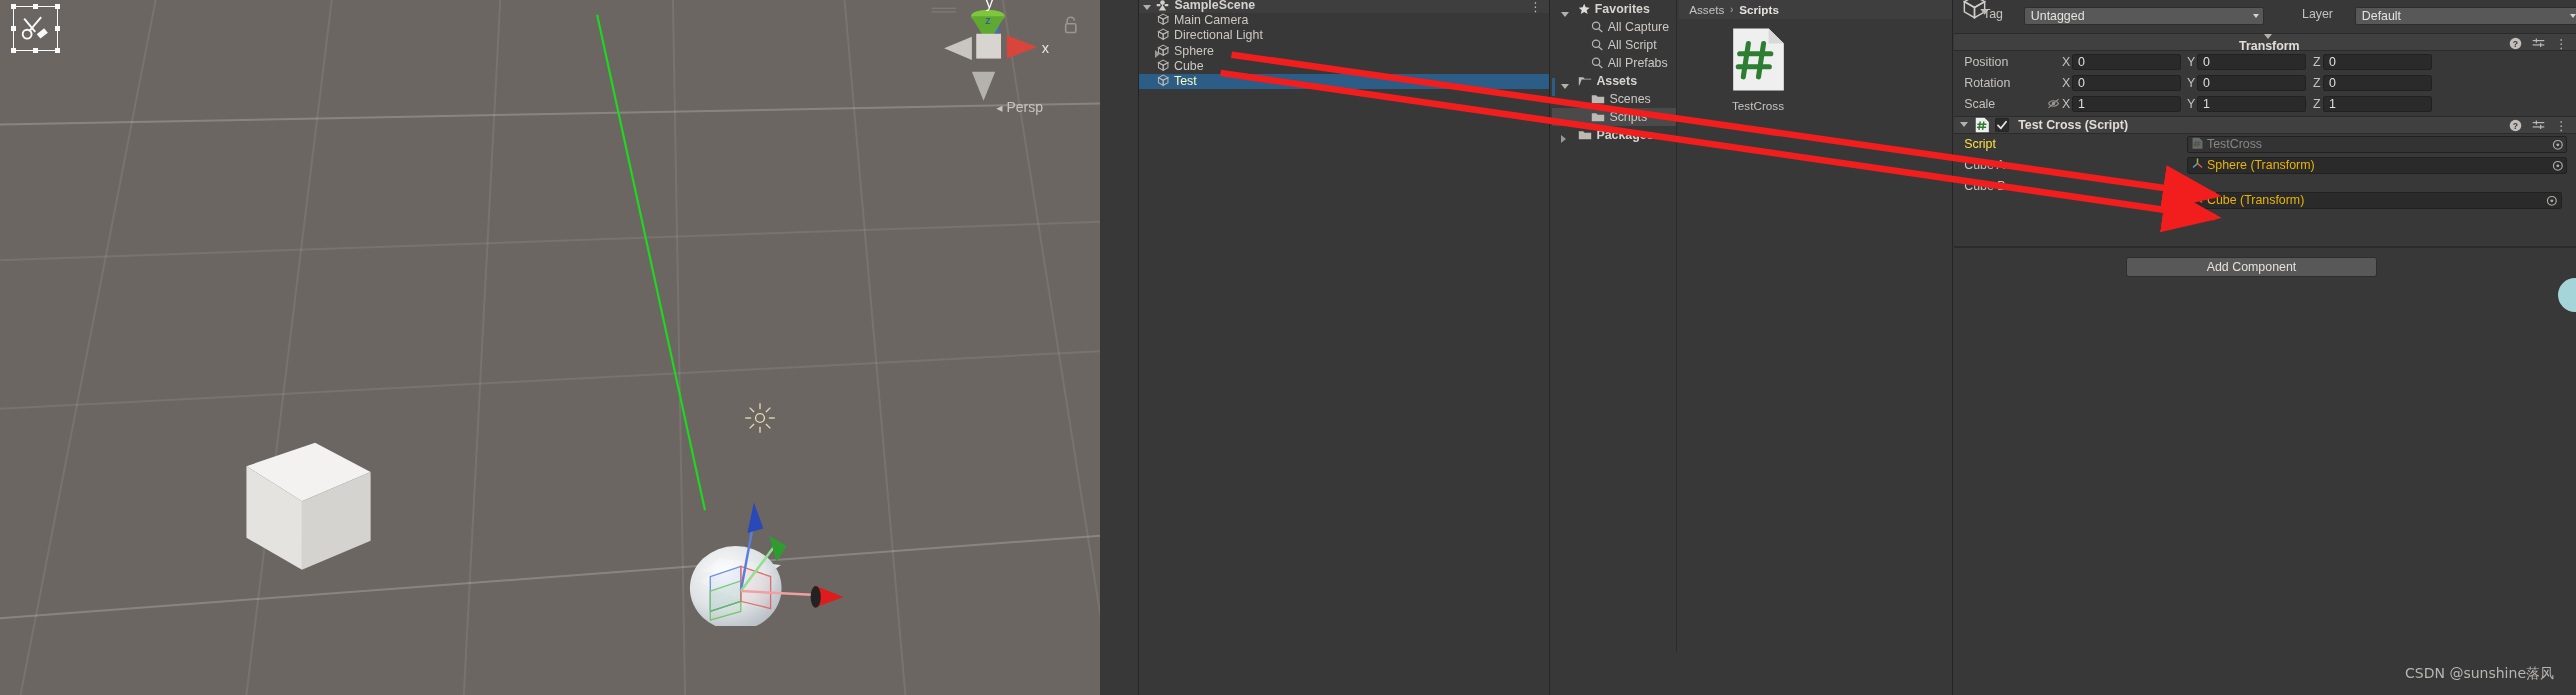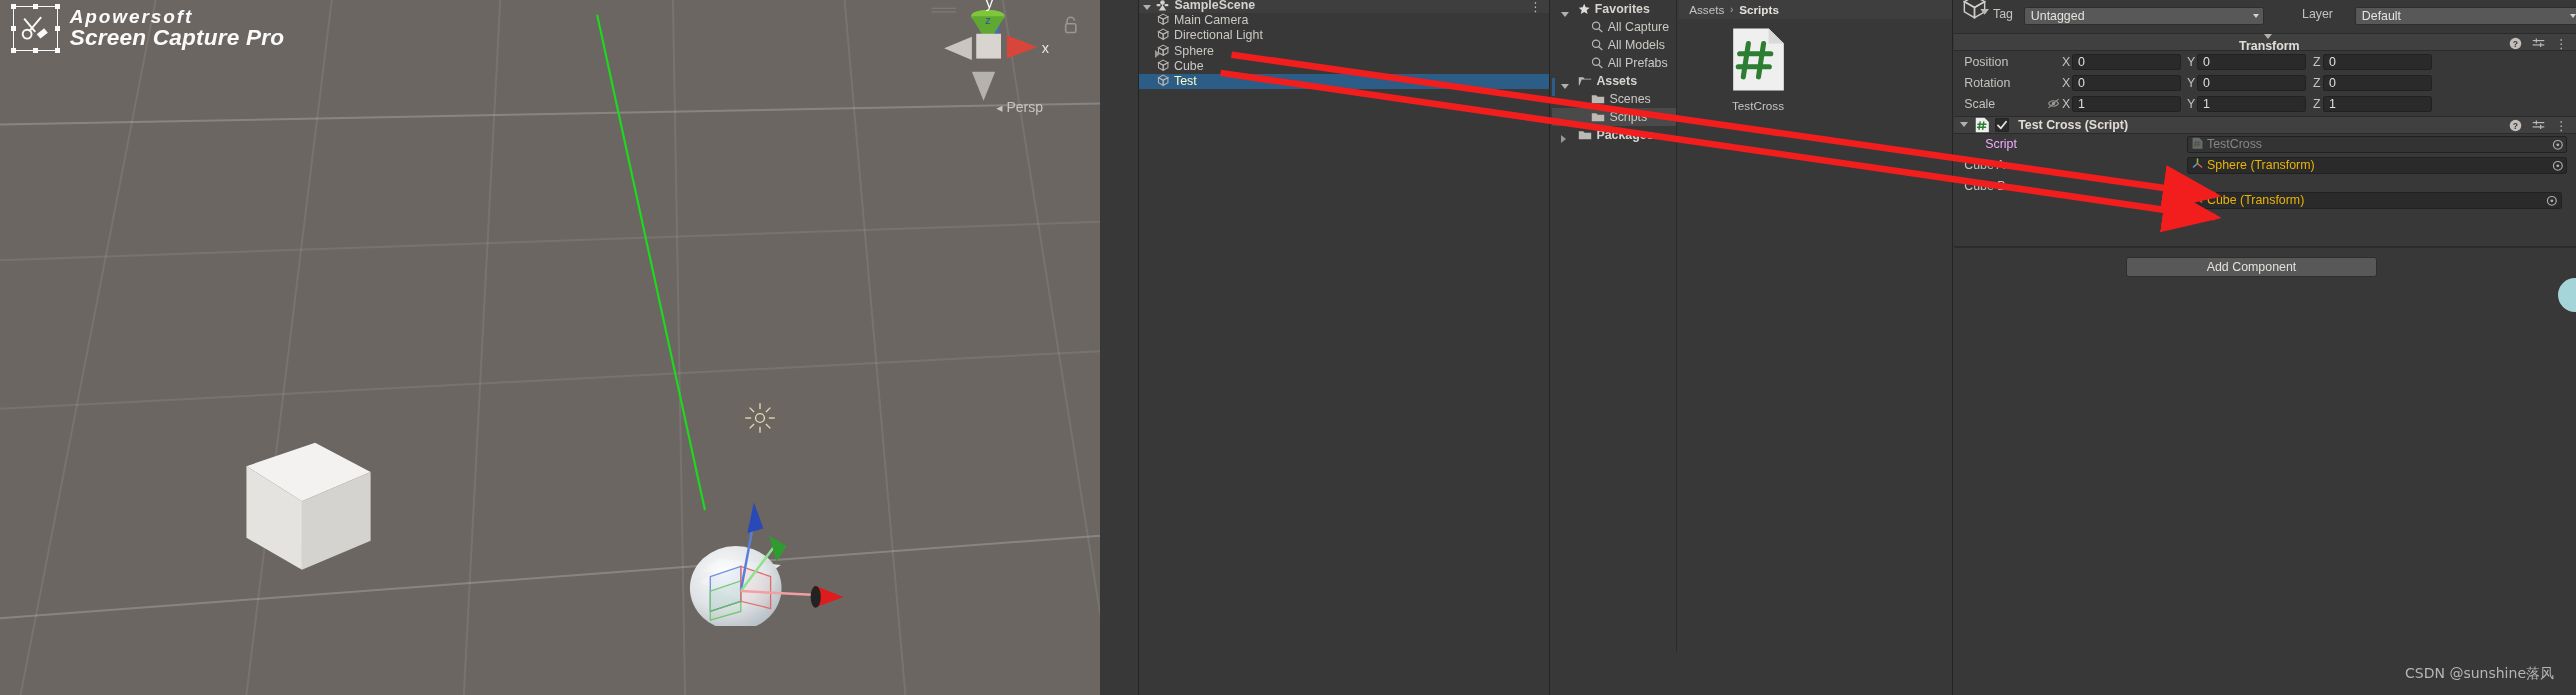--- a/index.html
+++ b/index.html
@@ -144,21 +144,21 @@
   }
   .comp-header .tri { margin-left: 5.8px; }
   .comp-title { color: #e0dcd8; font-size: 12.4px; font-weight: 700; margin-left: 8.7px; }
   .comp-icons { position: absolute; right: 8.7px; top: 0; height: 18px; display: flex; align-items: center; gap: 10.2px; }
 
   .prop-row {
     height: 21px; display: flex; align-items: center; position: relative;
     color: #c6c2be; font-size: 12.4px;
   }
   .prop-row .pname { position: absolute; left: 10.2px; }
-  .prop-row .pname.dim { color: #f0abfc; margin-left: 21px; }
+  .prop-row .pname.dim { color: #fde047; }
   .axis { position: absolute; color: #c6c2be; font-size: 12.4px; }
   .numfield {
     position: absolute; height: 16px; background: #2a2a2a; border: 0.7px solid #212121;
     border-radius: 2.2px; color: #e2dedA; font-size: 12.4px; display: flex; align-items: center;
     padding-left: 5.1px;
   }
   .objfield {
     position: absolute; height: 17.5px; background: #2a2a2a; border: 0.7px solid #212121;
     border-radius: 2.2px; color: #eab308; font-size: 12.4px; display: flex; align-items: center;
     padding-left: 4.4px; gap: 3.6px;
@@ -221,24 +221,20 @@
           <span class="hnd br"></span>
         <svg width="34" height="34" viewBox="0 0 46 46">
           <g stroke="#fff" stroke-width="2.6" fill="none">
             <circle cx="11" cy="30" r="6"></circle>
             <path d="M14 26 L30 7"></path>
             <path d="M7 9 L22 27"></path>
             <path d="M24 30 l10 -8 l5 6 l-10 8 z" fill="#fff" stroke="none"></path>
           </g>
         </svg>
       </div>
-      <div id="apower-text">
-        <div class="l1">Apowersoft</div>
-        <div class="l2">Screen Capture Pro</div>
-      </div>
     </div>
 
     <svg class="obj" style="left:226px; top:415px;" width="168" height="168" viewBox="0 0 230 230">
       <polygon points="28,70 122,38 198,78 104,118" fill="#f3f2f0"></polygon>
       <polygon points="28,70 104,118 104,212 28,168" fill="#e4e3e0"></polygon>
       <polygon points="104,118 198,78 198,172 104,212" fill="#d4d3d0"></polygon>
     </svg>
 
     <svg class="obj" style="left:641px; top:466px; z-index:13;" width="204" height="160" viewBox="0 0 280 220">
 
@@ -410,21 +406,21 @@
           </span>
           <span>All Capture</span>
         </div>
         <div class="p-row child">
           <span class="ico">
             <svg width="12.4" height="12.4" viewBox="0 0 17 17">
               <circle cx="7" cy="6.5" r="5" fill="none" stroke="#b9b5b1" stroke-width="1.6"></circle>
               <line x1="10.5" y1="10.5" x2="15.5" y2="15" stroke="#b9b5b1" stroke-width="1.8"></line>
             </svg>
           </span>
-          <span>All Models</span>
+          <span>All Script</span>
         </div>
         <div class="p-row child">
           <span class="ico">
             <svg width="12.4" height="12.4" viewBox="0 0 17 17">
               <circle cx="7" cy="6.5" r="5" fill="none" stroke="#b9b5b1" stroke-width="1.6"></circle>
               <line x1="10.5" y1="10.5" x2="15.5" y2="15" stroke="#b9b5b1" stroke-width="1.8"></line>
             </svg>
           </span>
           <span>All Prefabs</span>
         </div>
@@ -490,21 +486,21 @@
     <div id="insp-top">
       <span id="go-icon-box">
         <svg width="29" height="29" viewBox="0 0 40 40">
           <polygon points="20,4 34,12 20,20 6,12" fill="none" stroke="#cfcbc7" stroke-width="2"></polygon>
           <polygon points="6,12 20,20 20,34 6,26" fill="none" stroke="#cfcbc7" stroke-width="2"></polygon>
           <polygon points="34,12 20,20 20,34 34,26" fill="none" stroke="#cfcbc7" stroke-width="2"></polygon>
           <polygon points="28,22 40,22 34,30" fill="#bdb9b5"></polygon>
         </svg>
       </span>
       <div id="tag-row">
-        <span class="lbl" style="position:absolute;left:39px;top:2.2px;">Tag</span>
+        <span class="lbl" style="position:absolute;left:29px;top:2.2px;">Tag</span>
         <div class="popup" id="tag-popup">
           <span class="cv">Untagged</span>
           <span class="dn"></span>
         </div>
         <span class="lbl" style="position:absolute;left:348px;top:2.2px;">Layer</span>
         <div class="popup" id="layer-popup">
           <span class="cv">Default</span>
           <span class="dn"></span>
         </div>
       </div>

